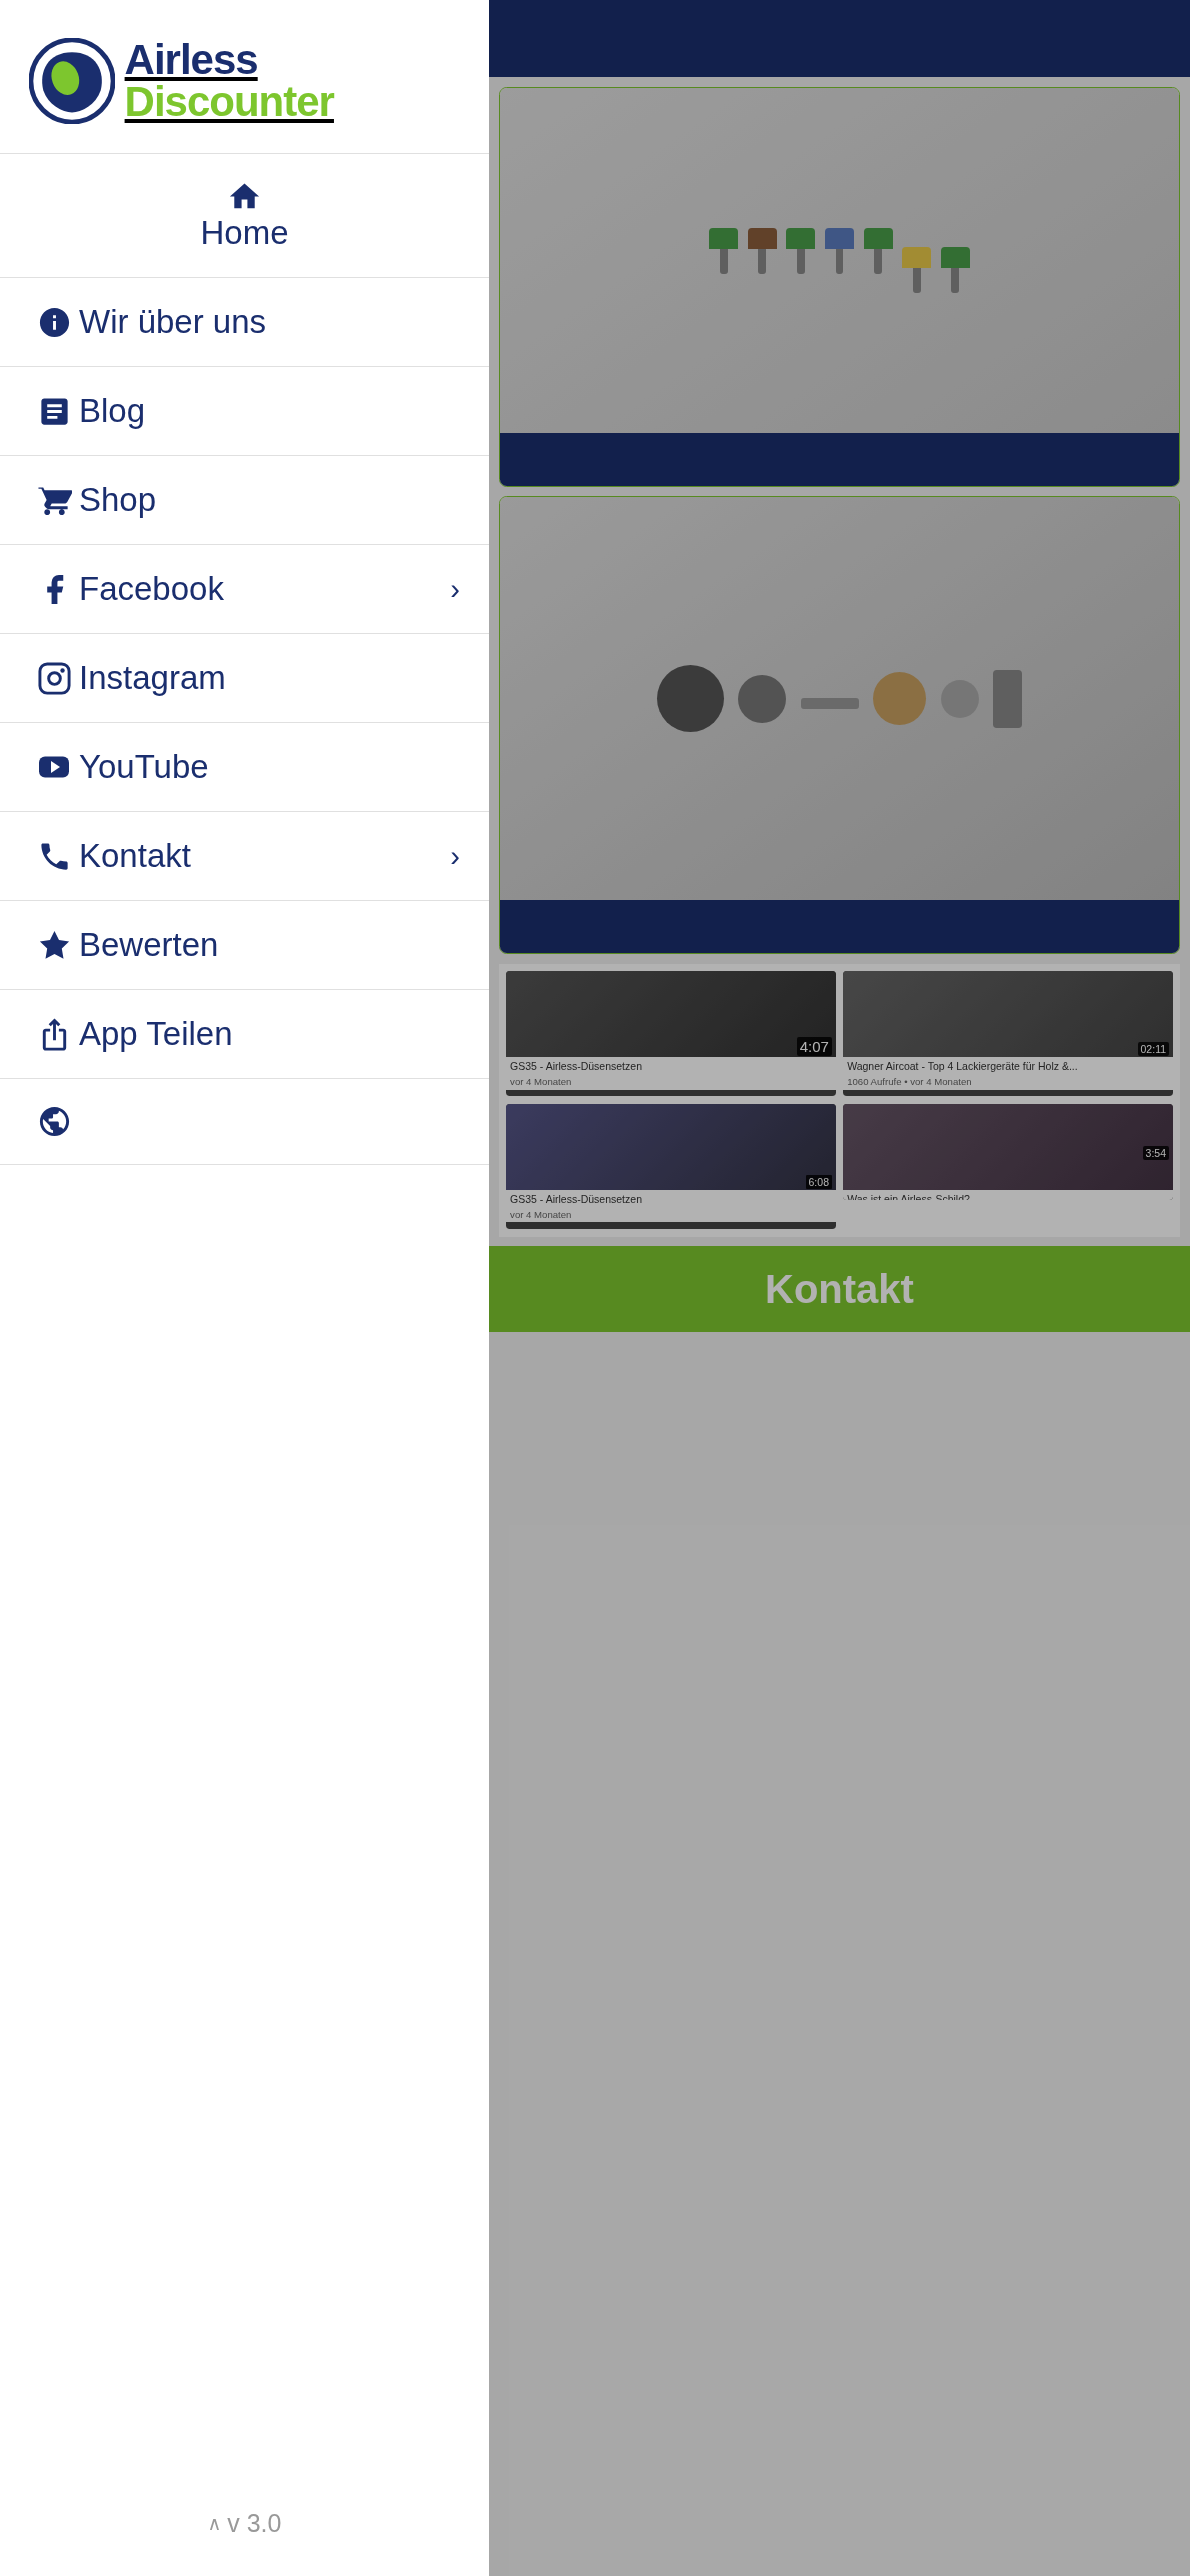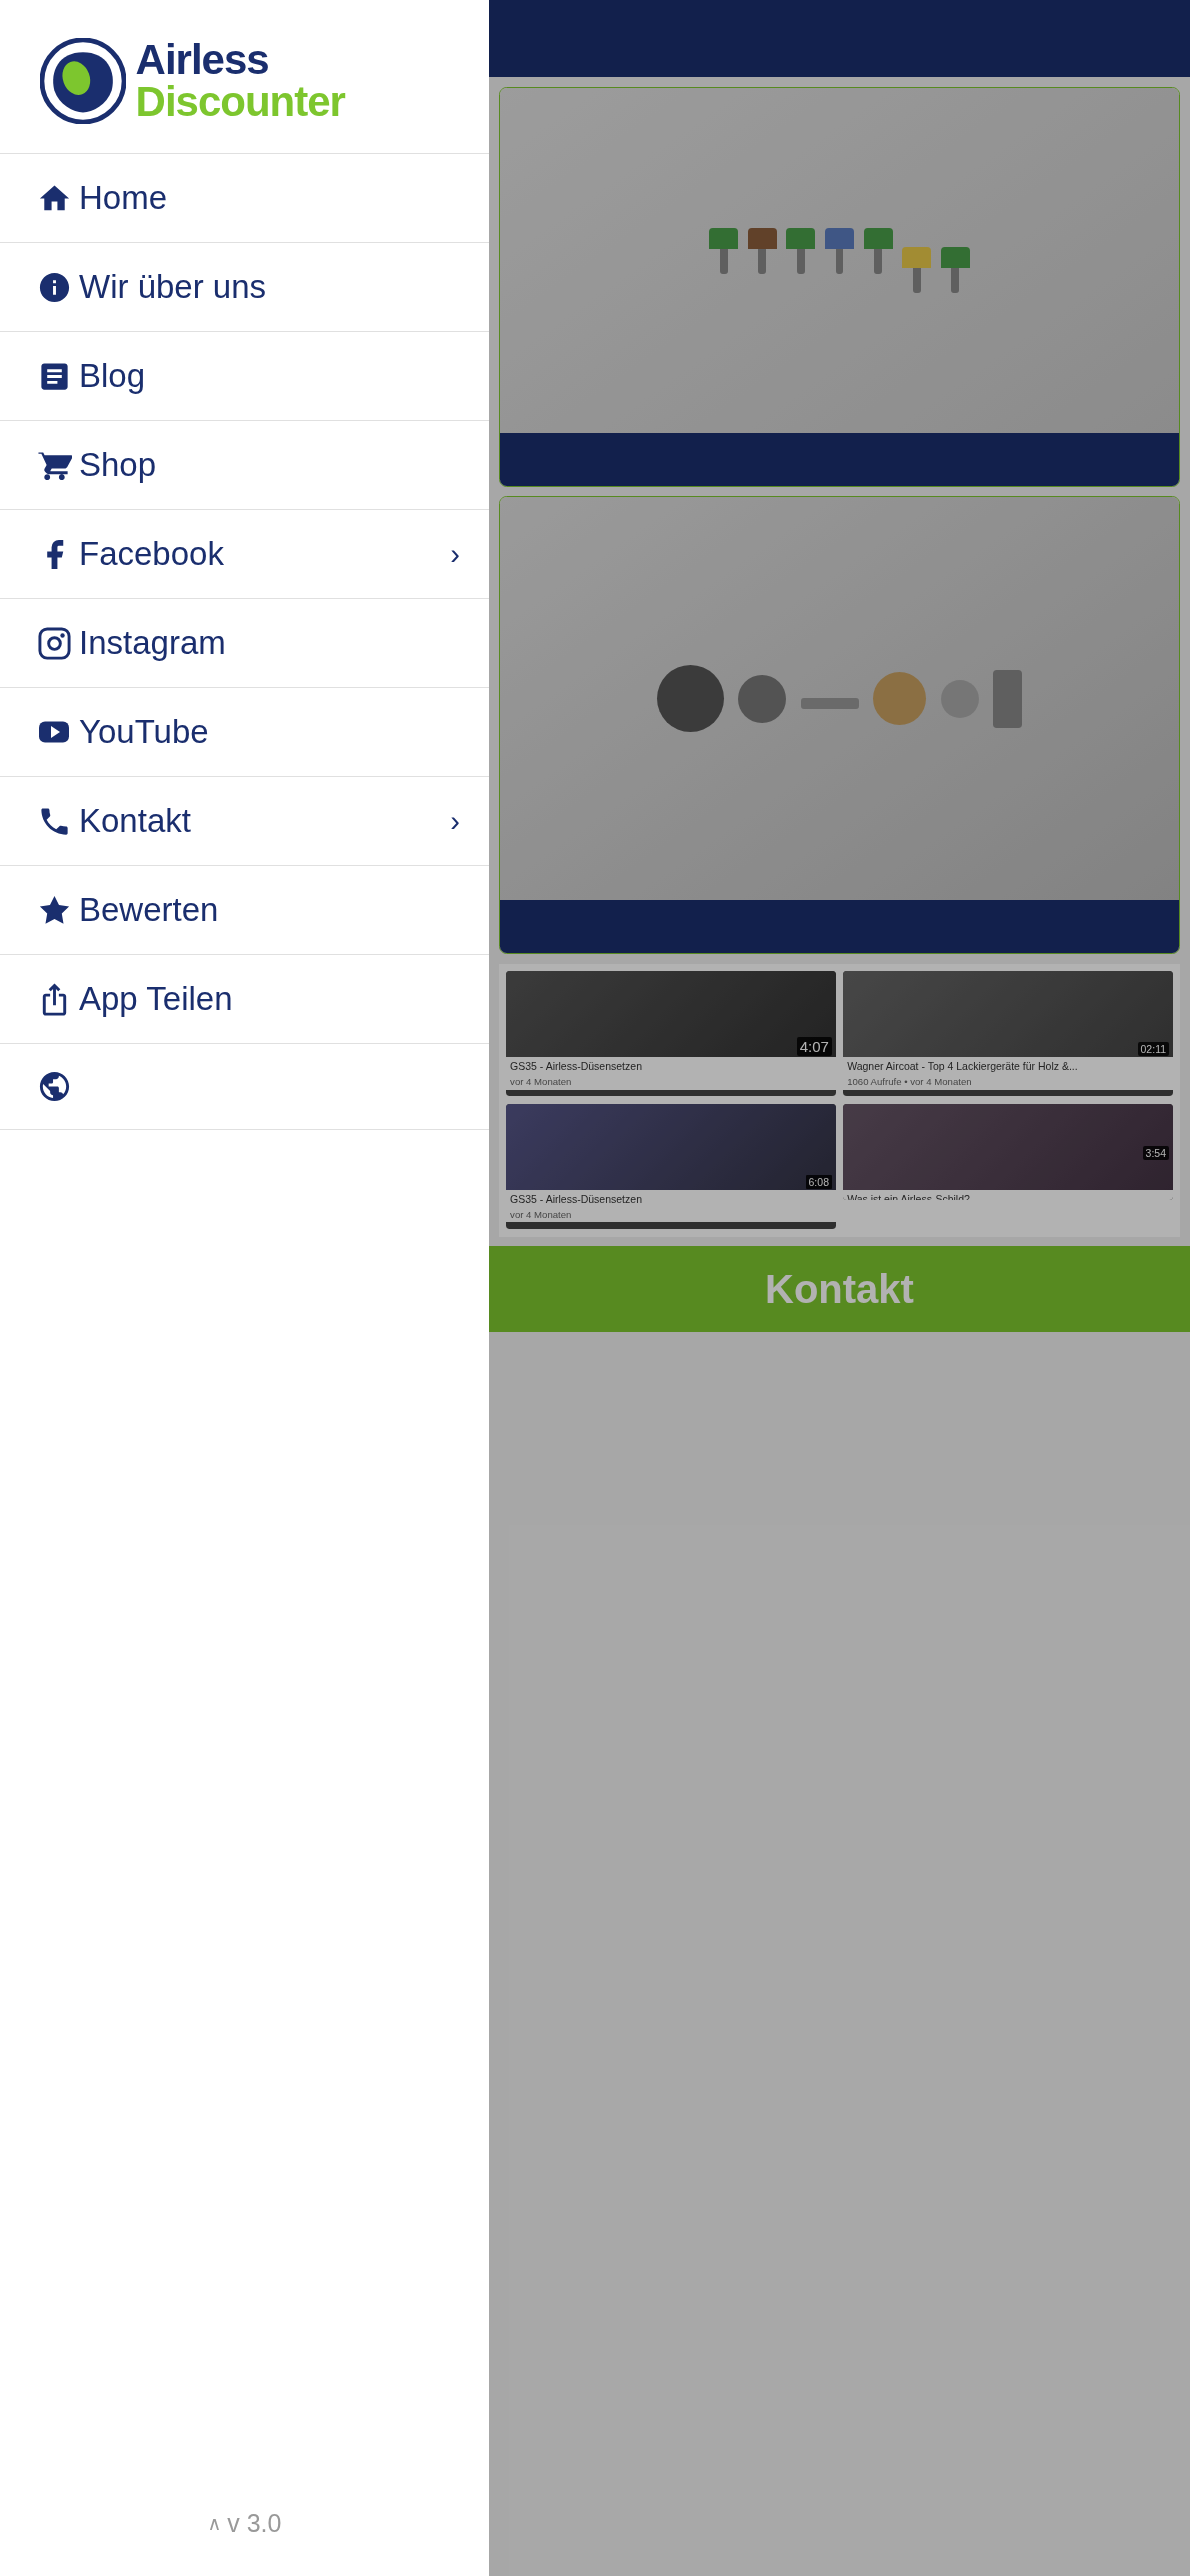--- a/index.html
+++ b/index.html
@@ -28,23 +28,24 @@
       min-height: 2576px;
       background: #fff;
       display: flex;
       flex-direction: column;
       z-index: 10;
       position: relative;
     }
 
     
     .logo-area {
-      padding: 38px 29px 29px 40px;
-      display: flex;
-      align-items: center;
+      padding: 38px 29px 29px 29px;
+      display: flex;
+      align-items: center;
+      text-decoration: underline;
     }
 
     .logo-container {
       display: flex;
       align-items: center;
     }
 
     .logo-icon {
       width: 86px;
       height: 86px;
@@ -81,20 +82,21 @@
       display: flex;
       align-items: center;
       padding: 25px 29px;
       border-bottom: 1px solid #e0e0e0;
       cursor: pointer;
       position: relative;
     }
 
     .nav-item:first-child {
       border-top: 1px solid #e0e0e0;
+      flex-direction: column;
     }
 
     .nav-icon {
       width: 50px;
       display: flex;
       align-items: center;
       justify-content: flex-start;
       color: #1a2e6e;
       font-size: 33px;
       flex-shrink: 0;

